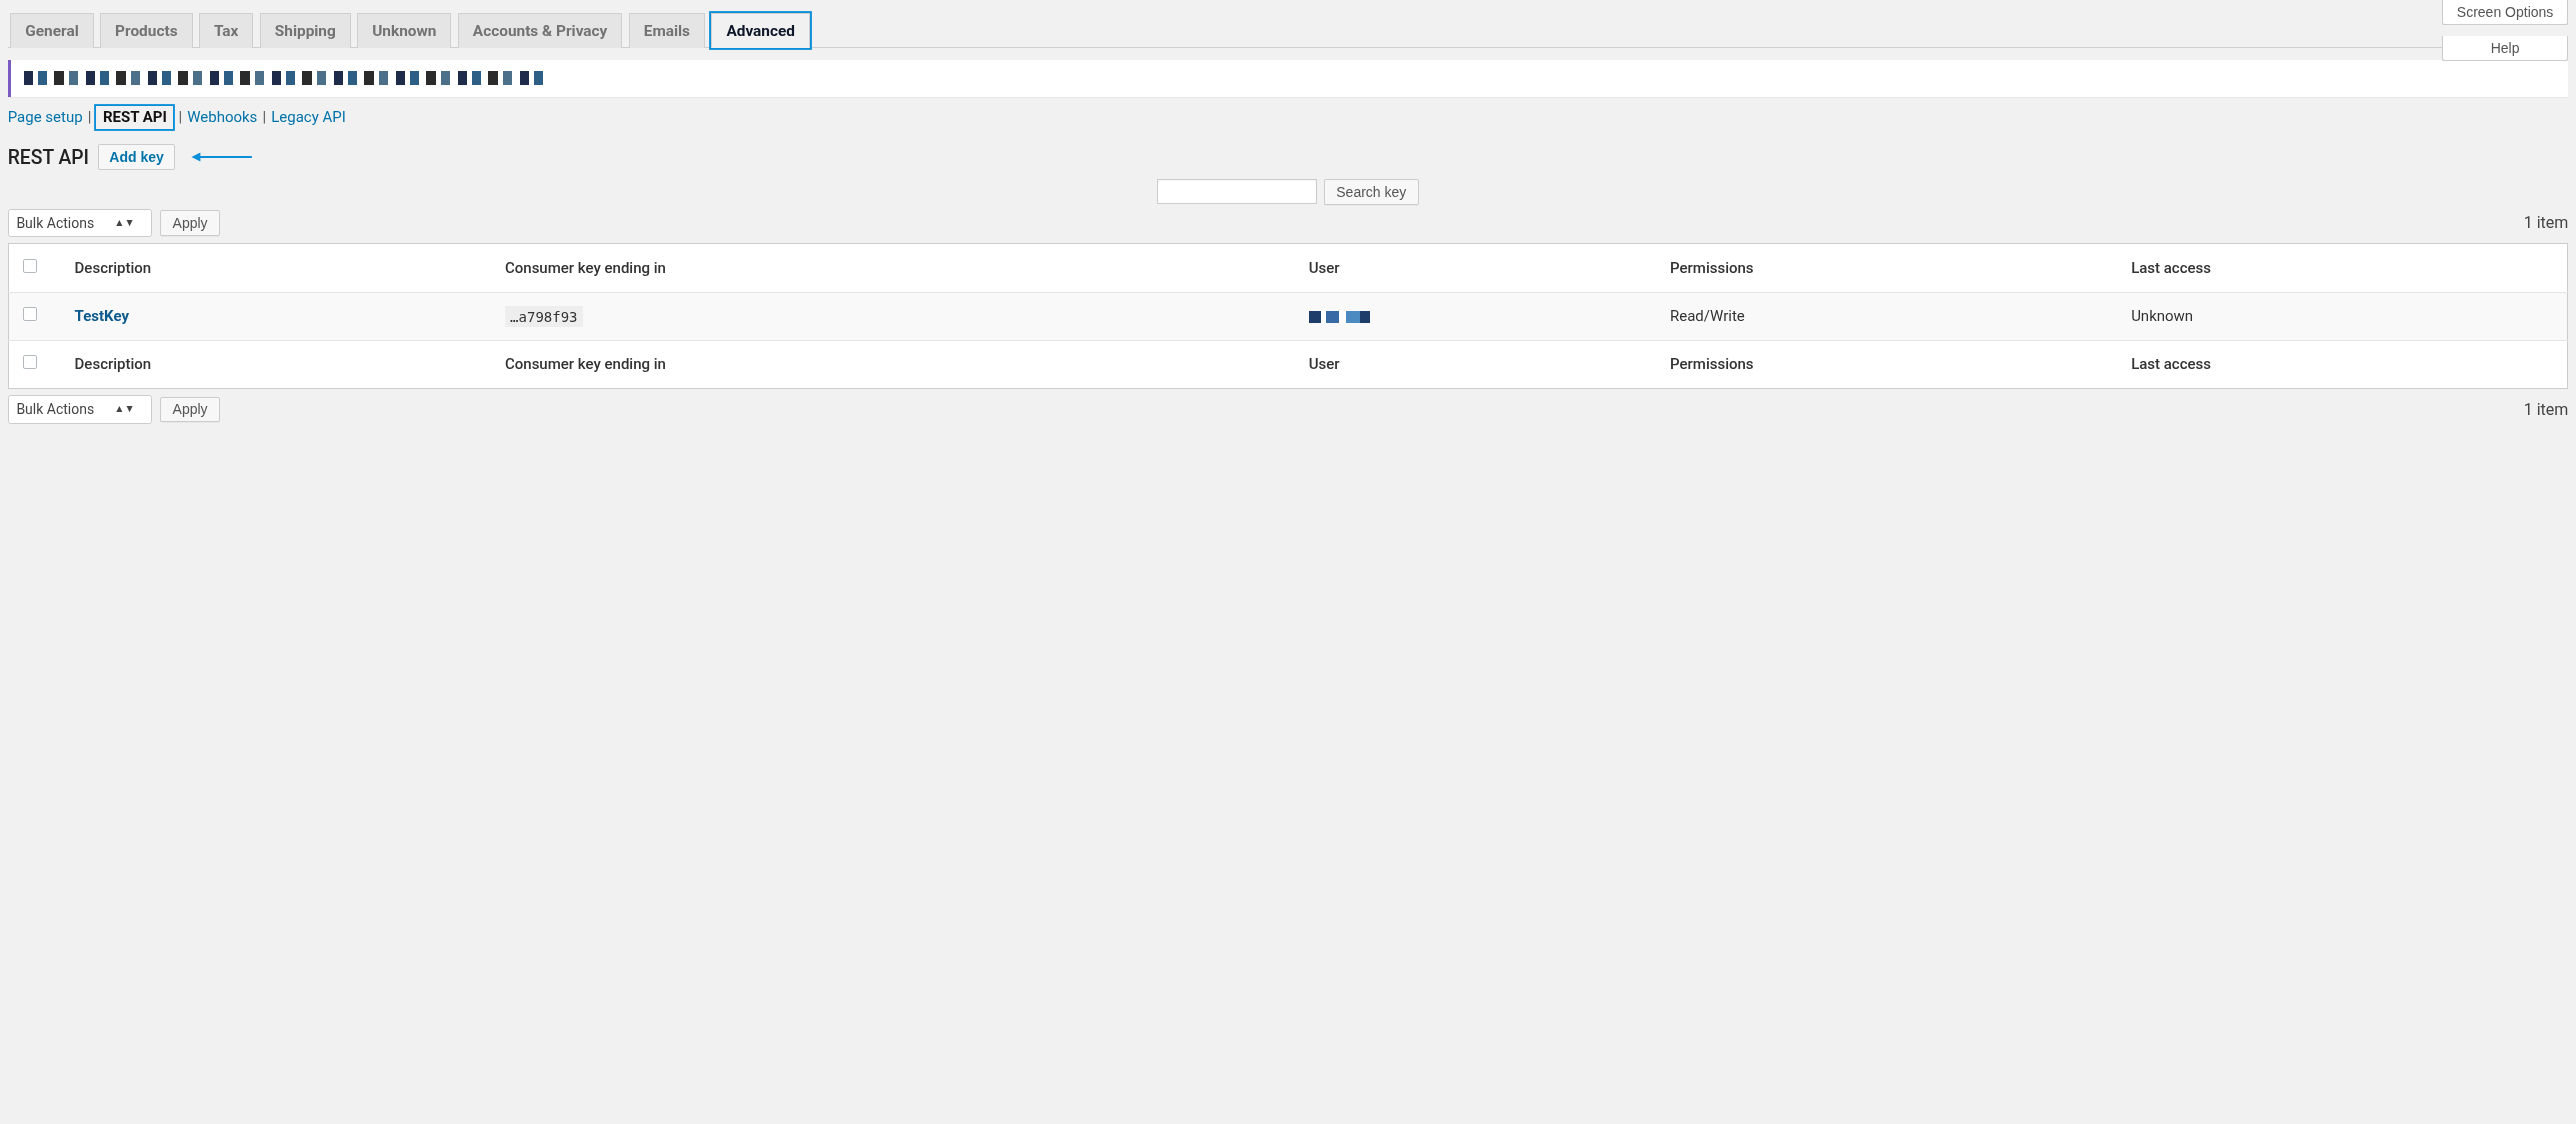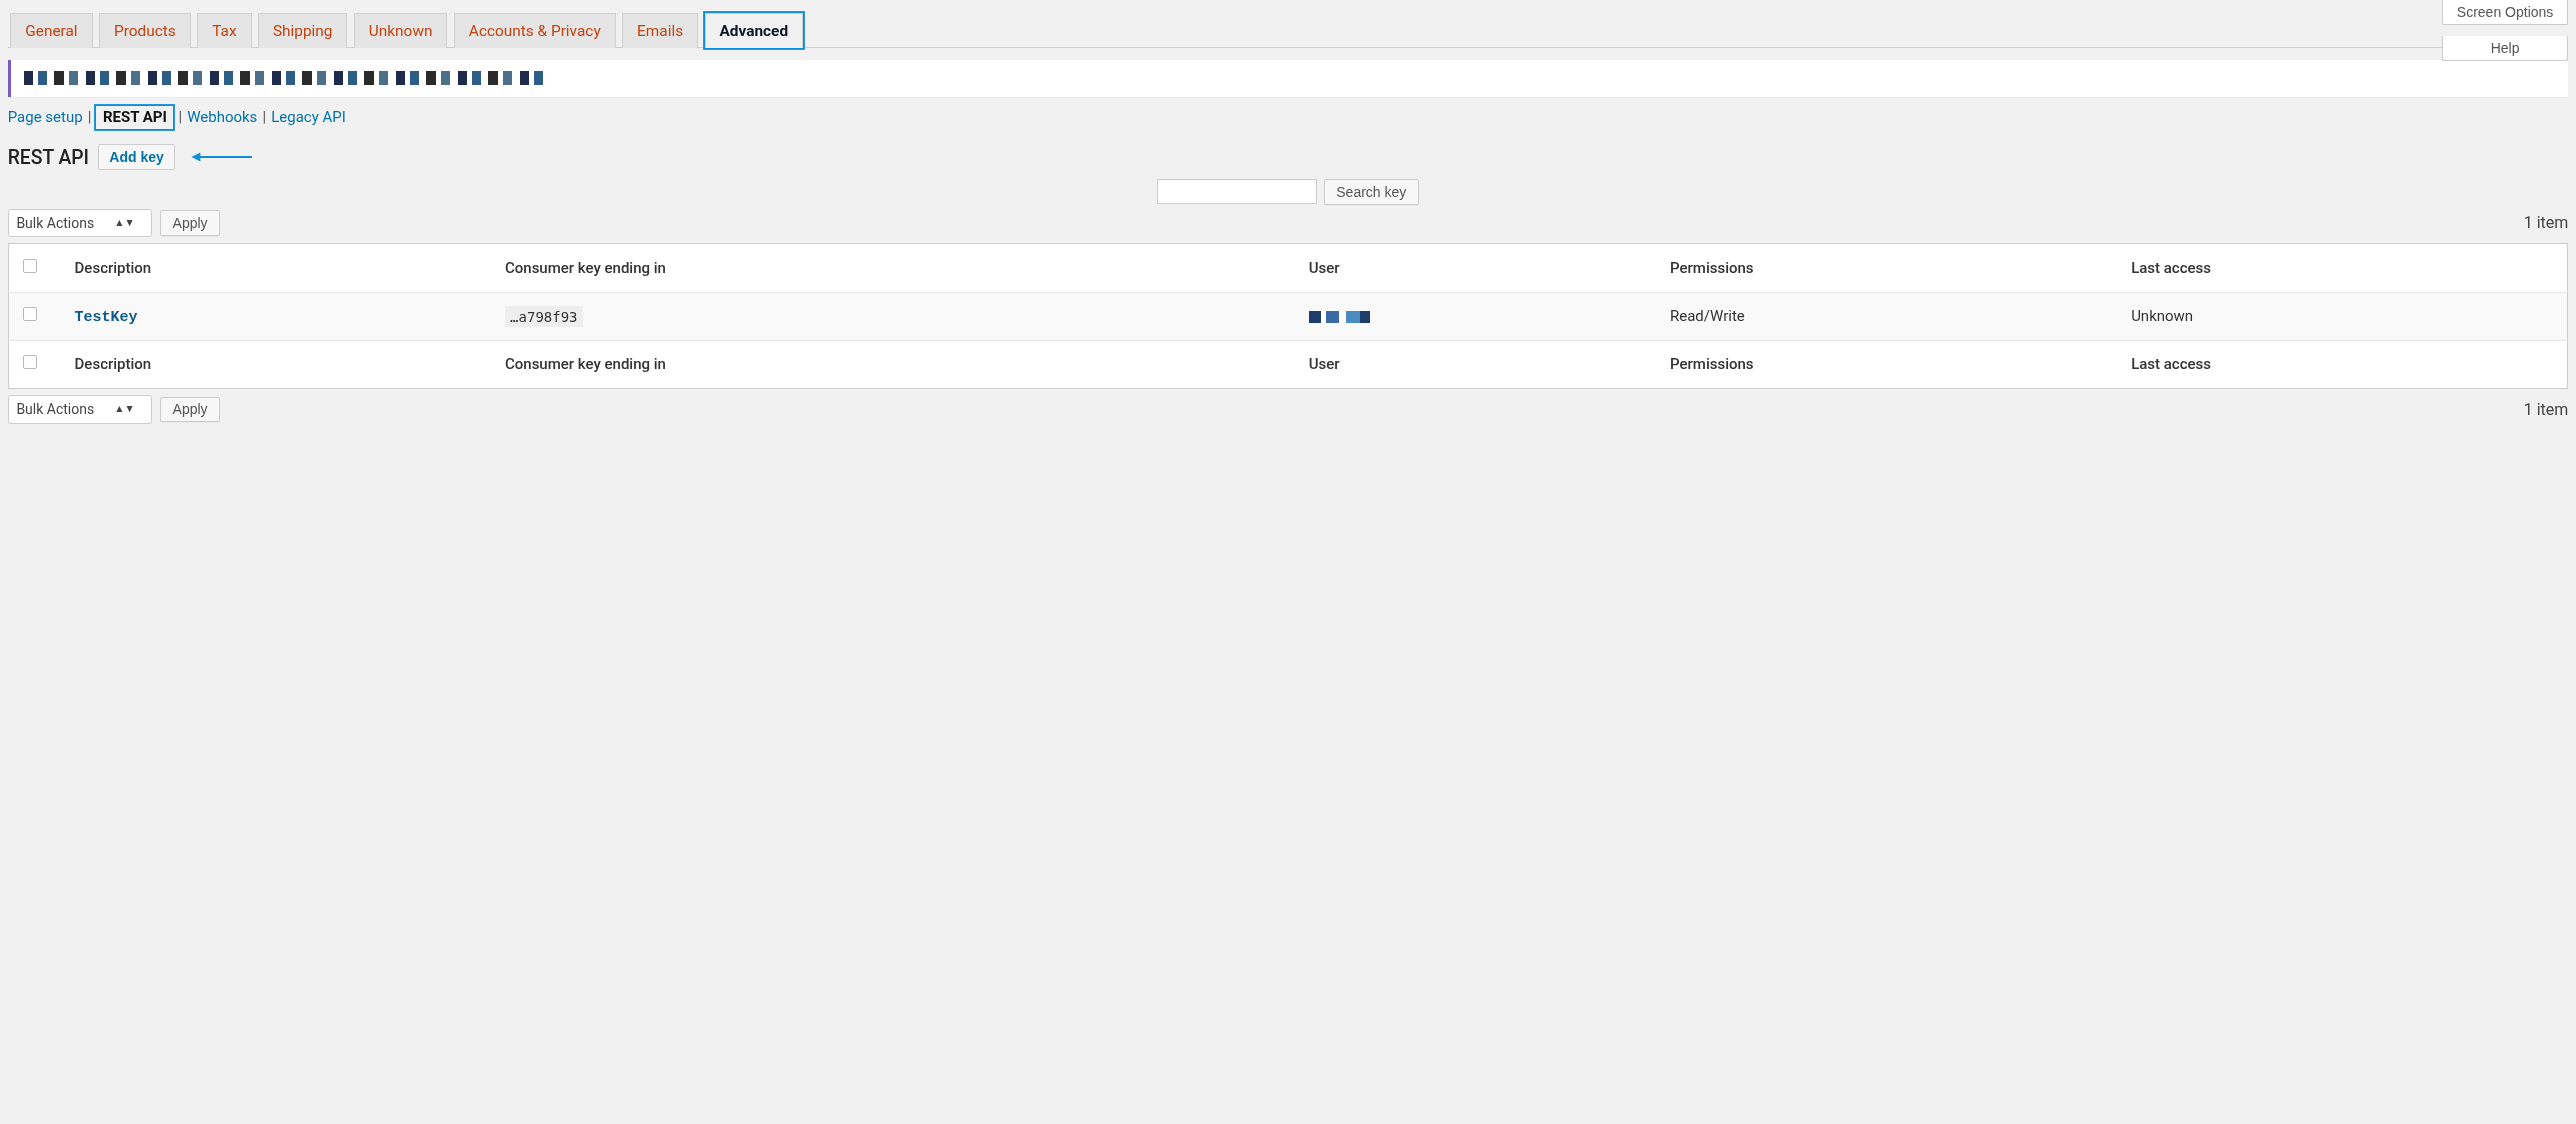--- a/index.html
+++ b/index.html
@@ -48,23 +48,23 @@
     border-bottom:1.3px solid #cfcfcf;
     margin-top:11.6px;
     padding-left:2.6px;
   }
   .nav-tab{
     background:var(--tab-bg);
     border:0.6px solid #cfcfcf;
     border-bottom:none;
     padding:7.7px 14px;
     font-size:15.4px;
-    color:#c2410c;
+    color:#737373;
     cursor:pointer;
-    font-weight:400;
+    font-weight:700;
     position:relative;
     bottom:-1.3px;
   }
   .nav-tab.active{
     background:var(--panel-bg);
     color:#0f172a;
     font-weight:700;
     border-bottom:1.3px solid var(--panel-bg);
   }
   .nav-tab.highlighted{
@@ -159,21 +159,21 @@
   table.keys th,table.keys td{
     text-align:left;padding:11.6px 10.3px;font-size:15px;color:#333;vertical-align:middle;
   }
   table.keys thead th,table.keys tfoot th{border-bottom:0.6px solid #e5e5e5;font-weight:500;color:#333;}
   table.keys tfoot th{border-top:0.6px solid #e5e5e5;border-bottom:none;}
   table.keys tbody tr{background:#f9f9f9;}
   .col-cb{width:35px;text-align:center;}
   input[type="checkbox"]{
     width:14px;height:14px;border:0.6px solid #b4b9be;border-radius:1.9px;background:#fff;appearance:none;cursor:pointer;
   }
-  .row-title{color:#0d5a8c;font-weight:700;cursor:pointer;font-family:Liberation Mono, monospace;}
+  .row-title{color:#0d5a8c;font-weight:700;cursor:pointer;}
   code.keyend{
     background:var(--mono-bg);
     font-family:"SFMono-Regular",Consolas,monospace;
     padding:2.6px 5.1px;font-size:14px;color:#333;
   }
   .blur-inline{
     display:inline-block;width:61px;height:11.6px;vertical-align:middle;
     background:repeating-linear-gradient(90deg,#1f3d6b 0 11.6px,#fff 11.6px 16.7px,#3a6aa5 16.7px 30px,#fff 30px 37px,#4c8ac2 37px 51px);
   }
 </style>

